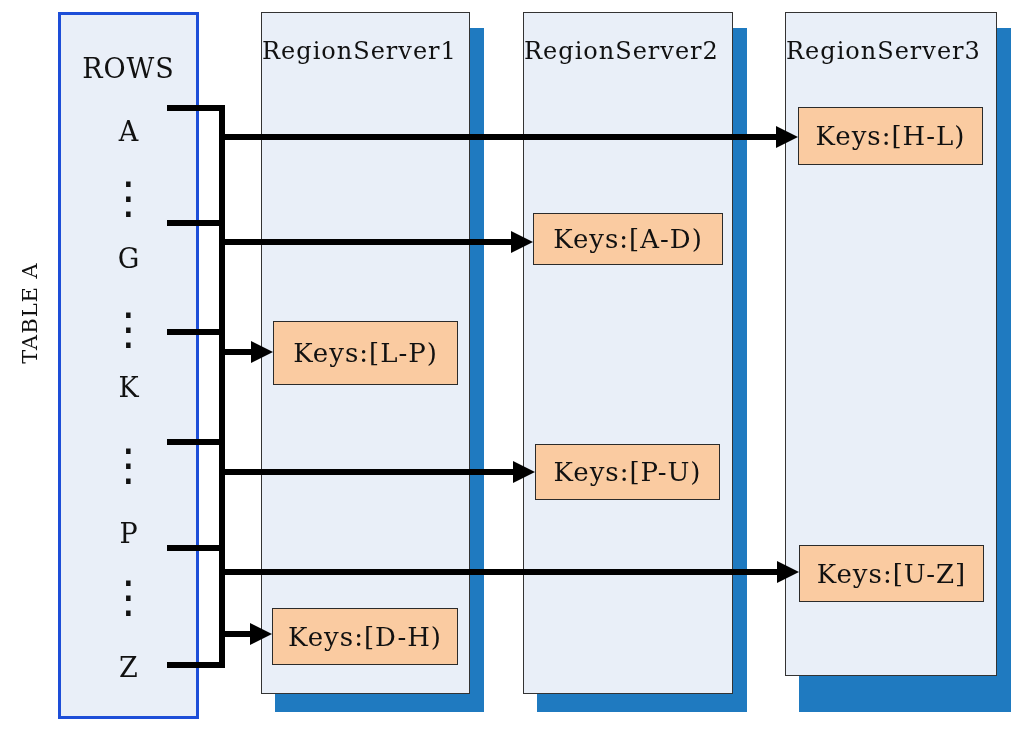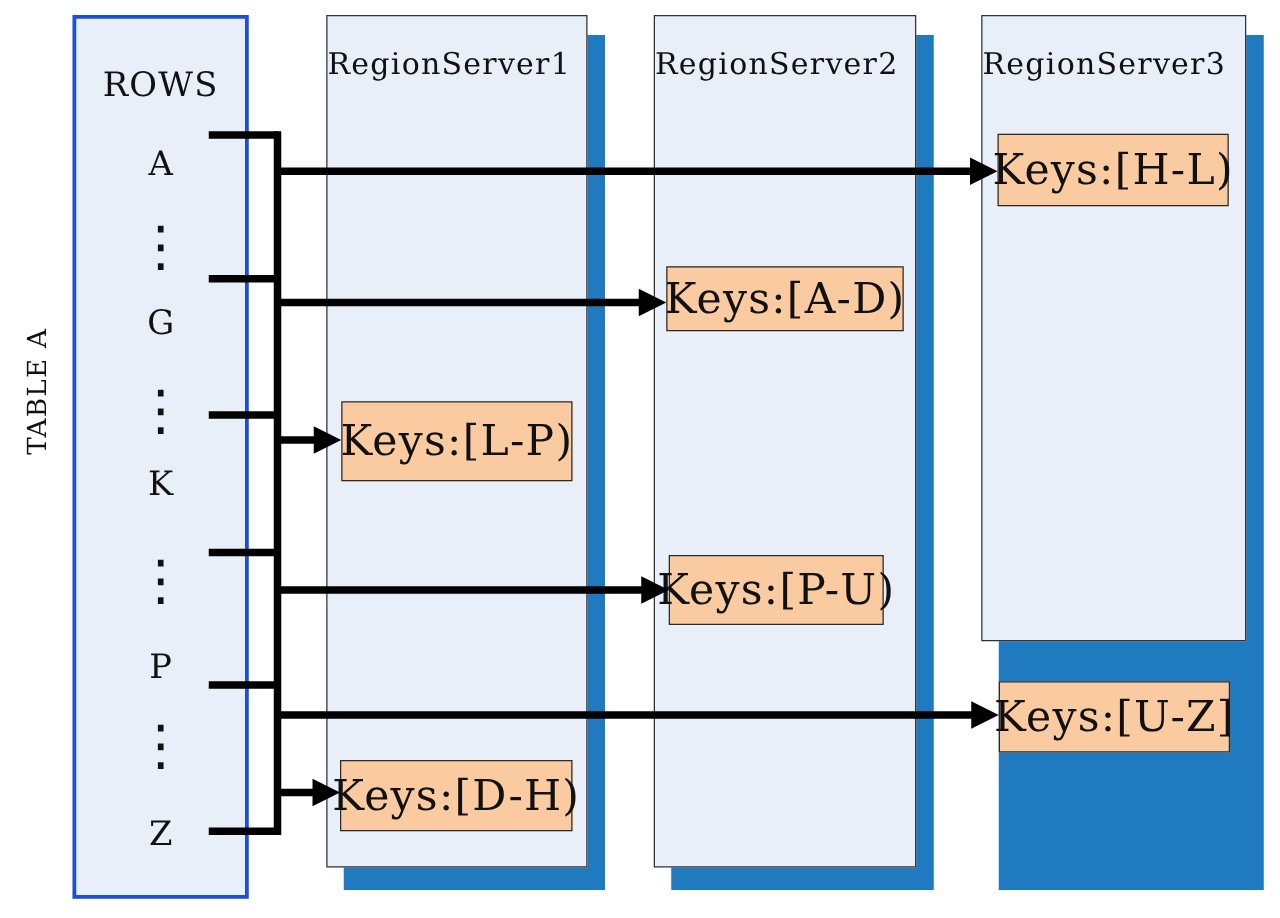--- a/index.html
+++ b/index.html
@@ -43,21 +43,21 @@
     border:1.5px solid #333;box-sizing:border-box;
   }
   .server-name{
     position:absolute;left:0;top:24px;width:100%;text-align:left;
     font-size:24px;letter-spacing:1px;line-height:28px;
   }
   
   .region-box{
     position:absolute;background:#FACBA1;border:1.5px solid #2b2b2b;
     box-sizing:border-box;display:flex;align-items:center;justify-content:center;
-    font-size:34px;letter-spacing:1px;white-space:nowrap;
+    font-size:26px;letter-spacing:1px;white-space:nowrap;
   }
   
   .hline,.vline,.tick{position:absolute;background:#000;}
   .tick{height:6px;width:55px;left:167px;}
   .hline{height:6px;left:222px;}
   .vline{width:6px;left:219px;top:105px;height:563px;}
   .ahead{
     position:absolute;width:0;height:0;
     border-top:11px solid transparent;
     border-bottom:11px solid transparent;
@@ -88,28 +88,28 @@
   <div class="server-box" style="left:261px;top:12px;width:209px;height:682px">
     <div class="server-name">RegionServer1</div>
   </div>
 
   <div class="server-shadow" style="left:537px;top:28px;width:210px;height:684px"></div>
   <div class="server-box" style="left:523px;top:12px;width:210px;height:682px">
     <div class="server-name">RegionServer2</div>
   </div>
 
   <div class="server-shadow" style="left:799px;top:28px;width:212px;height:684px"></div>
-  <div class="server-box" style="left:785px;top:12px;width:212px;height:501px">
+  <div class="server-box" style="left:785px;top:12px;width:212px;height:664px">
     <div class="server-name">RegionServer3</div>
   </div>
 
   <div class="region-box" style="left:798px;top:107px;width:185px;height:58px">Keys:[H-L)</div>
   <div class="region-box" style="left:533px;top:213px;width:190px;height:52px">Keys:[A-D)</div>
   <div class="region-box" style="left:273px;top:321px;width:185px;height:64px">Keys:[L-P)</div>
-  <div class="region-box" style="left:535px;top:444px;width:172px;height:56px">Keys:[P-U)</div>
+  <div class="region-box" style="left:535px;top:444px;width:185px;height:56px">Keys:[P-U)</div>
   <div class="region-box" style="left:799px;top:545px;width:185px;height:57px">Keys:[U-Z]</div>
   <div class="region-box" style="left:272px;top:608px;width:186px;height:57px">Keys:[D-H)</div>
 
   <div class="vline"></div>
   <div class="tick" style="top:105px"></div>
   <div class="tick" style="top:220px"></div>
   <div class="tick" style="top:329px"></div>
   <div class="tick" style="top:439px"></div>
   <div class="tick" style="top:545px"></div>
   <div class="tick" style="top:662px"></div>

